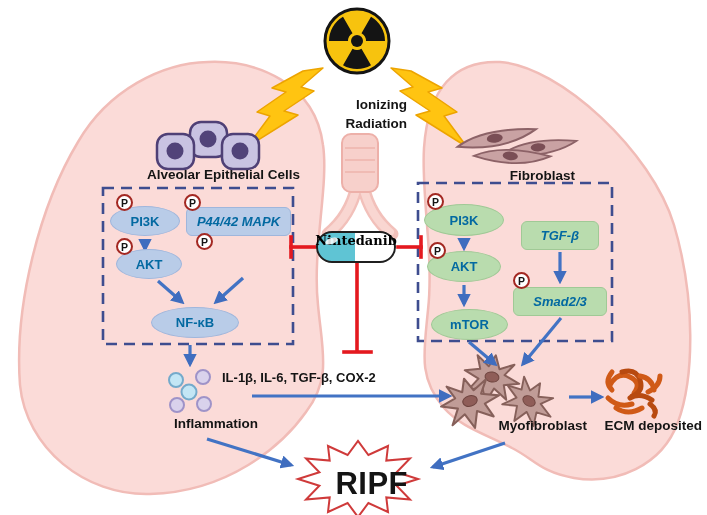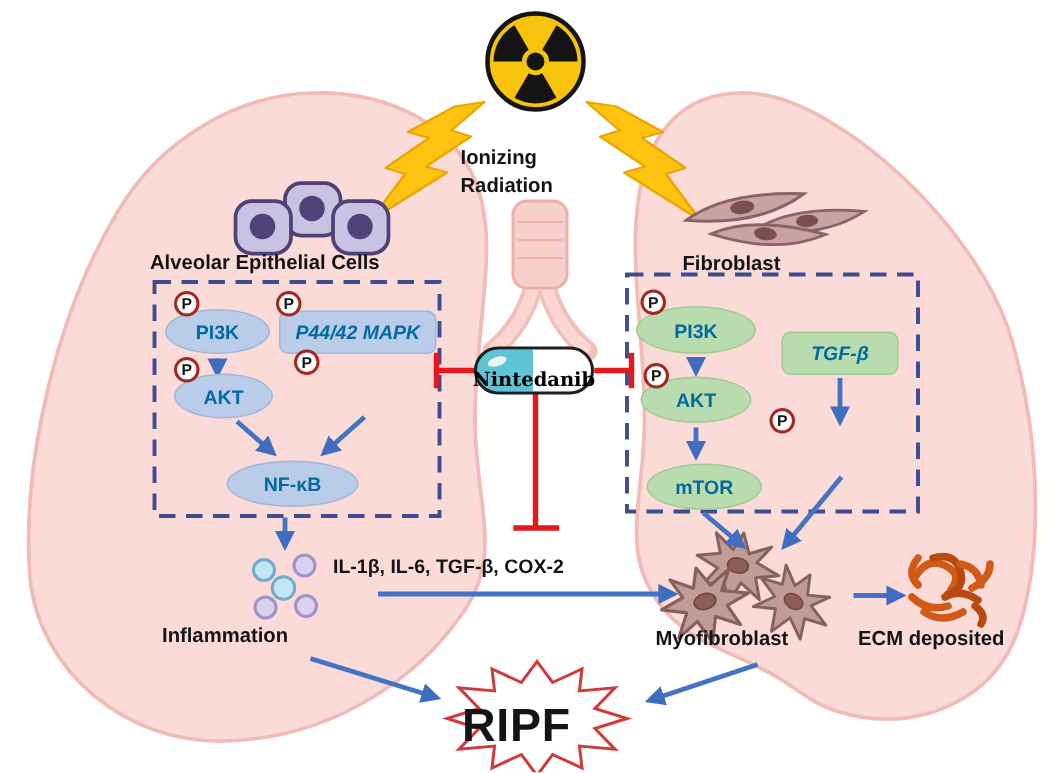--- a/index.html
+++ b/index.html
@@ -1,33 +1,33 @@
 <!DOCTYPE html>
 <html><head>
 <meta charset="utf-8">
 <style>
   html,body{margin:0;padding:0;background:#fff;}
   #stage{position:relative;width:707px;height:515px;overflow:hidden;background:#ffffff;
          font-family:"Liberation Sans",sans-serif;}
   #gfx{position:absolute;left:0;top:0;z-index:1;}
   .label{position:absolute;z-index:3;font:700 13.5px "Liberation Sans",sans-serif;color:#141414;
-         text-align:left;white-space:nowrap;}
+         text-align:right;white-space:nowrap;}
   .node{position:absolute;z-index:3;display:flex;align-items:center;justify-content:center;
         font:700 13px "Liberation Sans",sans-serif;color:#0369a1;box-sizing:border-box;}
   .blue{background:#b9cce8;border:1px solid #9fb6dc;}
   .green{background:#b9dcae;border:1px solid #a0c996;}
   .oval{border-radius:50%;}
   .rrect{border-radius:6px;font-style:italic;}
   .pbadge{position:absolute;z-index:5;width:17px;height:17px;box-sizing:border-box;border-radius:50%;
           background:#fff;border:2.5px solid #a32822;color:#141414;
           font:700 10.5px "Liberation Sans",sans-serif;display:flex;align-items:center;justify-content:center;}
   .capsule{position:absolute;z-index:4;left:316px;top:231px;width:80px;height:32px;box-sizing:border-box;
            border:2.5px solid #1f1f1f;border-radius:16px;
            background:linear-gradient(90deg,#5fc4d4 0,#5fc4d4 49%,#ffffff 49%);
-           display:flex;align-items:flex-end;justify-content:center;
+           display:flex;align-items:flex-start;justify-content:center;
            font:700 13px "DejaVu Serif",serif;color:#000;}
   .capsule::before{content:"";position:absolute;left:7px;top:5px;width:13px;height:6px;
            background:rgba(255,255,255,.85);border-radius:50%;transform:rotate(-18deg);}
   .two-line{line-height:19px;}
   .ripf-text{font-size:31px;letter-spacing:.5px;}
 </style>
 </head>
 <body>
 
 <div id="stage">
@@ -169,20 +169,21 @@
   <div class="label" style="left:455px;top:168px;width:120px;">Fibroblast</div>
 
   <div class="node blue oval" style="left:110px;top:206px;width:70px;height:30px;">PI3K</div>
   <div class="node blue rrect" style="left:186px;top:207px;width:105px;height:29px;">P44/42 MAPK</div>
   <div class="node blue oval" style="left:116px;top:249px;width:66px;height:30px;">AKT</div>
   <div class="node blue oval" style="left:151px;top:307px;width:88px;height:31px;">NF-κB</div>
 
   <div class="node green oval" style="left:424px;top:204px;width:80px;height:32px;">PI3K</div>
   <div class="node green rrect" style="left:521px;top:221px;width:78px;height:29px;">TGF-β</div>
   <div class="node green oval" style="left:427px;top:251px;width:74px;height:31px;">AKT</div>
+  <div class="node green rrect" style="left:513px;top:287px;width:94px;height:29px;">Smad2/3</div>
   <div class="node green oval" style="left:431px;top:309px;width:77px;height:31px;">mTOR</div>
 
   <div class="pbadge" style="left:116px;top:194px;">P</div>
   <div class="pbadge" style="left:184px;top:194px;">P</div>
   <div class="pbadge" style="left:116px;top:238px;">P</div>
   <div class="pbadge" style="left:196px;top:233px;">P</div>
   <div class="pbadge" style="left:427px;top:193px;">P</div>
   <div class="pbadge" style="left:429px;top:242px;">P</div>
   <div class="pbadge" style="left:513px;top:272px;">P</div>
 

